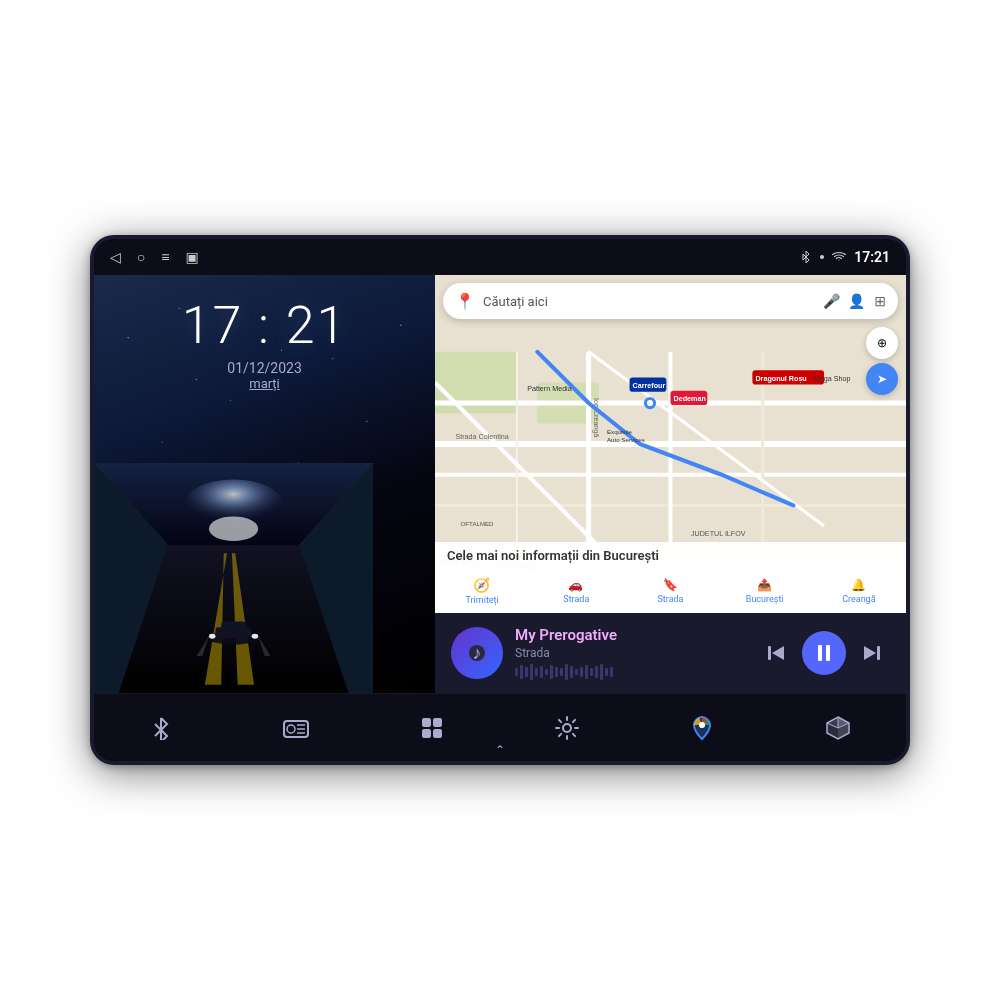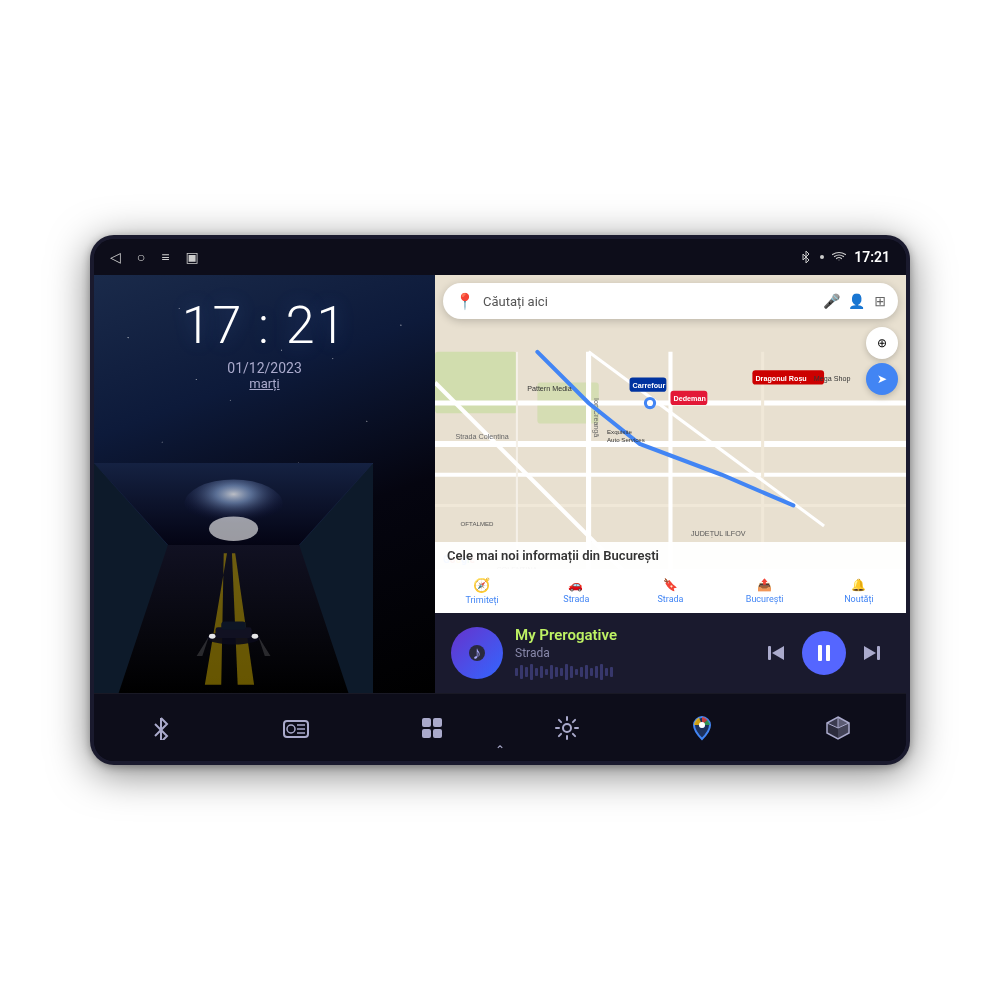--- a/index.html
+++ b/index.html
@@ -306,21 +306,21 @@
       z-index: 1;
     }
 
     .music-info {
       flex: 1;
     }
 
     .music-title {
       font-size: 15px;
       font-weight: 600;
-      color: #bef264;
+      color: #f0abfc;
     }
 
     .music-subtitle {
       font-size: 12px;
       color: #8888aa;
       margin-top: 2px;
     }
 
     
     .music-waveform {
@@ -590,21 +590,21 @@
             <div class="map-tab">
               <span class="map-tab-icon" style="font-size:12px;">🔖</span>
               <span class="map-tab-label">Strada</span>
             </div>
             <div class="map-tab">
               <span class="map-tab-icon" style="font-size:12px;">📤</span>
               <span class="map-tab-label">București</span>
             </div>
             <div class="map-tab">
               <span class="map-tab-icon" style="font-size:12px;">🔔</span>
-              <span class="map-tab-label">Noutăți</span>
+              <span class="map-tab-label">Creangă</span>
             </div>
           </div>
         </div>
 
         <div class="music-player">
           <div class="music-artwork">
             <span class="music-artwork-icon">♪</span>
           </div>
           <div class="music-info">
             <div class="music-title">My Prerogative</div>

